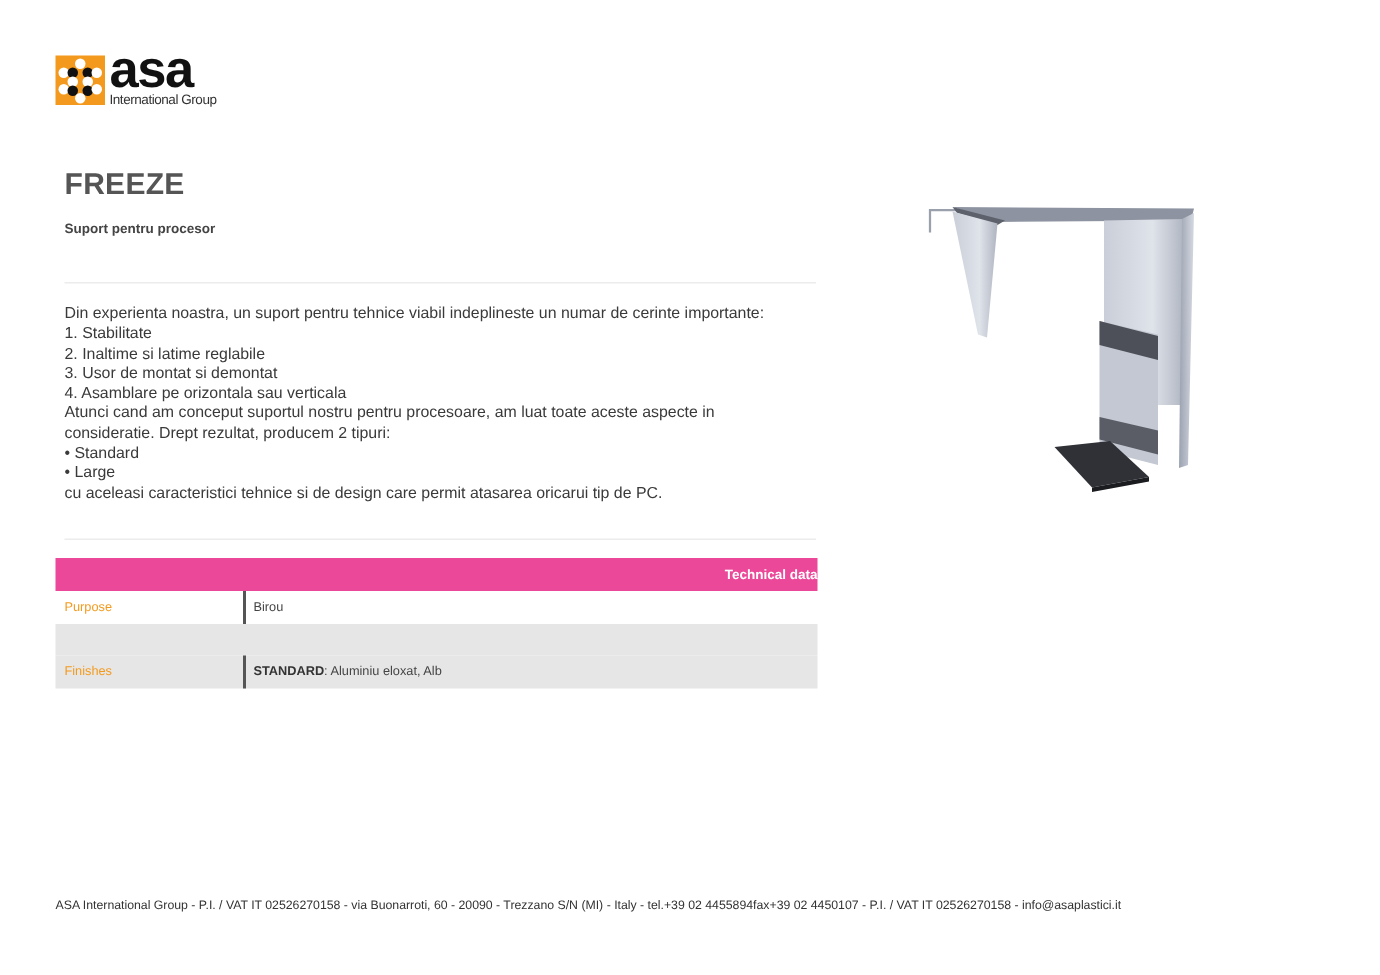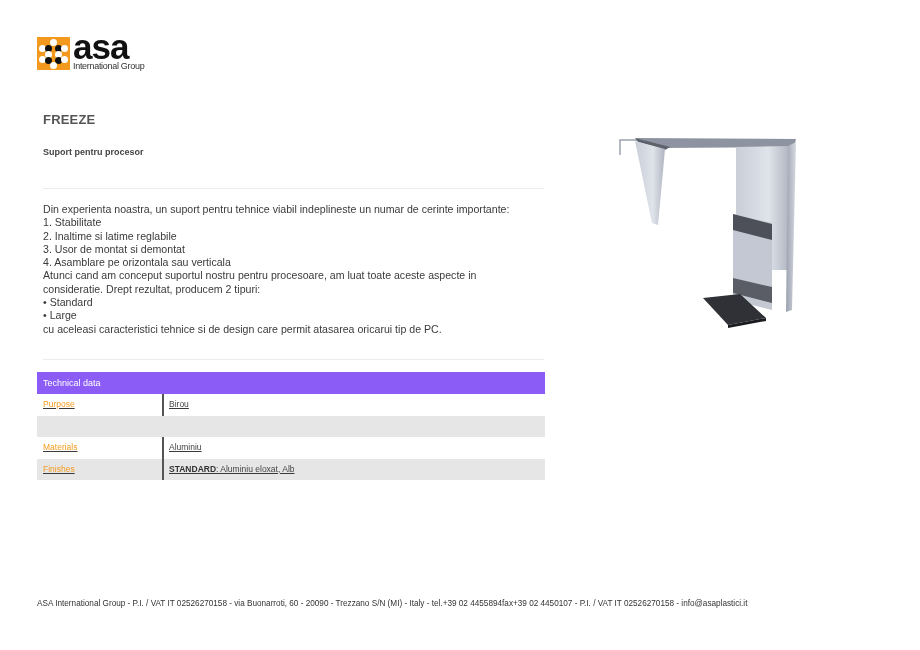--- a/index.html
+++ b/index.html
@@ -7,33 +7,33 @@
     body { position: relative; font-family: "Liberation Sans", sans-serif; color: #3a3a3a; }
 
     .logo { position: absolute; left: 37px; top: 37px; width: 104px; height: 36px; }
     .logo-mark { position: absolute; left: 0; top: 0; width: 33px; height: 33px; background: #f39a1e; }
     .logo-mark .dot { position: absolute; width: 7px; height: 7px; border-radius: 50%; }
     .logo-mark .w { background: #ffffff; }
     .logo-mark .b { background: #111111; }
     .logo-word { position: absolute; left: 36px; top: -8px; font-family: "Liberation Sans", sans-serif; font-weight: bold; font-size: 35px; letter-spacing: -1px; color: #111; line-height: 1; }
     .logo-sub { position: absolute; left: 36px; top: 24px; font-family: "Liberation Sans", sans-serif; font-size: 9px; color: #333; letter-spacing: -0.3px; white-space: nowrap; }
 
-    .title { position: absolute; left: 43px; top: 112px; font-size: 13px; font-weight: bold; color: #555555; letter-spacing: 0.2px; }
+    .title { position: absolute; left: 43px; top: 112px; font-size: 20px; font-weight: bold; color: #555555; letter-spacing: 0.2px; }
     .subtitle { position: absolute; left: 43px; top: 147px; font-size: 9px; font-weight: bold; color: #444; }
 
     .rule { position: absolute; left: 43px; width: 501px; height: 1px; background: #ececec; }
     .rule.r1 { top: 188px; }
     .rule.r2 { top: 359px; }
 
     .desc { position: absolute; left: 43px; top: 203px; width: 510px; font-size: 10.6px; line-height: 13.3px; color: #3a3a3a; }
     .desc div { white-space: nowrap; }
 
     .tech { position: absolute; left: 37px; top: 372px; width: 508px; }
-    .tech-head { height: 22px; background: #8b5cf6; color: #fff; font-size: 9px; font-weight: normal; padding-left: 6px; line-height: 22px; }
-    .tech-row { height: 21.5px; display: flex; font-size: 8.5px; line-height: 21.5px; text-decoration: underline; }
+    .tech-head { height: 22px; background: #ec4899; color: #fff; font-size: 9px; font-weight: bold; padding-left: 6px; line-height: 22px; text-align: right; }
+    .tech-row { height: 21.5px; display: flex; font-size: 8.5px; line-height: 21.5px; }
     .tech-row.alt { background: #e6e6e6; }
     .tech-key { width: 127px; padding-left: 6px; color: #f39a1e; border-right: 2px solid #555; }
     .tech-val { padding-left: 5px; color: #444; }
     .tech-val b { font-weight: bold; color: #333; }
 
     .product { position: absolute; left: 600px; top: 120px; width: 220px; height: 230px; }
 
     .footer { position: absolute; left: 37px; top: 599px; font-size: 8.2px; color: #333; white-space: nowrap; }
   </style>
 </head>
@@ -80,24 +80,20 @@
 
 <div class="tech">
   <div class="tech-head">Technical data</div>
   <div class="tech-row">
     <div class="tech-key">Purpose</div>
     <div class="tech-val"><b></b><span>Birou</span></div>
   </div>
   <div class="tech-row alt">
     <div class="tech-val"><b></b><span></span></div>
   </div>
-  <div class="tech-row">
-    <div class="tech-key">Materials</div>
-    <div class="tech-val"><b></b><span>Aluminiu</span></div>
-  </div>
   <div class="tech-row alt">
     <div class="tech-key">Finishes</div>
     <div class="tech-val"><b>STANDARD</b><span>: Aluminiu eloxat, Alb</span></div>
   </div>
 </div>
 
 <div class="product">
   <svg width="220" height="230" viewBox="0 0 220 230">
     <defs>
       <linearGradient id="alu" x1="0" y1="0" x2="1" y2="0">

